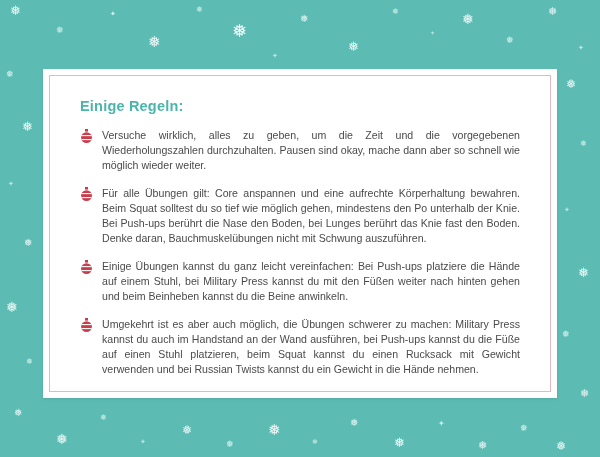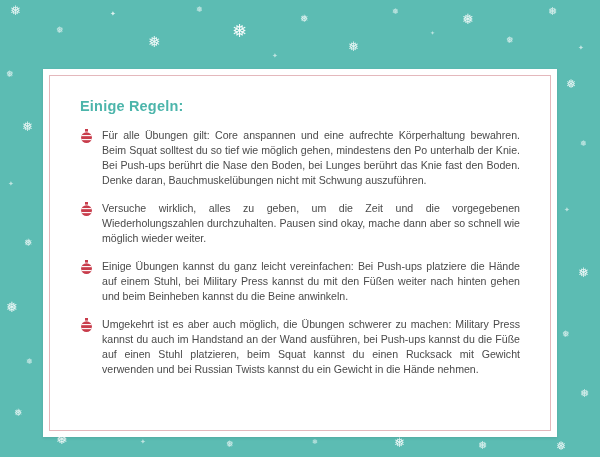--- a/index.html
+++ b/index.html
@@ -29,21 +29,21 @@
     position: absolute;
     color: #ffffff;
     line-height: 1;
     user-select: none;
   }
   .card {
     position: absolute;
     left: 43px;
     top: 69px;
     width: 514px;
-    height: 368px;
+    height: 329px;
     background: #ffffff;
     box-shadow: 0 1px 3px rgba(0,0,0,0.10);
   }
   .card-inner {
     position: absolute;
     left: 6px;
     top: 6px;
     right: 6px;
     bottom: 6px;
     border: 1px solid #e4b8bc;
@@ -144,33 +144,33 @@
       <ul class="rules">
         <li class="rule">
           <span class="bauble">
             <svg viewBox="0 0 13 15" width="13" height="15" aria-hidden="true">
               <rect x="5" y="0" width="3" height="2.6" fill="#c83c4b"></rect>
               <circle cx="6.5" cy="8.6" r="5.4" fill="#c83c4b"></circle>
               <path d="M1.4 6.6 H11.6" stroke="#ffffff" stroke-width="1.1" fill="none"></path>
               <path d="M1.4 10.6 H11.6" stroke="#ffffff" stroke-width="1.1" fill="none"></path>
             </svg>
           </span>
-          <span>Für alle Übungen gilt: Core anspannen und eine aufrechte Körperhaltung bewahren. Beim Squat solltest du so tief wie möglich gehen, mindestens den Po unterhalb der Knie. Bei Push-ups berührt die Nase den Boden, bei Lunges berührt das Knie fast den Boden. Denke daran, Bauchmuskelübungen nicht mit Schwung auszuführen.</span>
+          <span>Versuche wirklich, alles zu geben, um die Zeit und die vorgegebenen Wiederholungszahlen durchzuhalten. Pausen sind okay, mache dann aber so schnell wie möglich wieder weiter.</span>
         </li>
 
         <li class="rule">
           <span class="bauble">
             <svg viewBox="0 0 13 15" width="13" height="15" aria-hidden="true">
               <rect x="5" y="0" width="3" height="2.6" fill="#c83c4b"></rect>
               <circle cx="6.5" cy="8.6" r="5.4" fill="#c83c4b"></circle>
               <path d="M1.4 6.6 H11.6" stroke="#ffffff" stroke-width="1.1" fill="none"></path>
               <path d="M1.4 10.6 H11.6" stroke="#ffffff" stroke-width="1.1" fill="none"></path>
             </svg>
           </span>
-          <span>Versuche wirklich, alles zu geben, um die Zeit und die vorgegebenen Wiederholungszahlen durchzuhalten. Pausen sind okay, mache dann aber so schnell wie möglich wieder weiter.</span>
+          <span>Für alle Übungen gilt: Core anspannen und eine aufrechte Körperhaltung bewahren. Beim Squat solltest du so tief wie möglich gehen, mindestens den Po unterhalb der Knie. Bei Push-ups berührt die Nase den Boden, bei Lunges berührt das Knie fast den Boden. Denke daran, Bauchmuskelübungen nicht mit Schwung auszuführen.</span>
         </li>
 
         <li class="rule">
           <span class="bauble">
             <svg viewBox="0 0 13 15" width="13" height="15" aria-hidden="true">
               <rect x="5" y="0" width="3" height="2.6" fill="#c83c4b"></rect>
               <circle cx="6.5" cy="8.6" r="5.4" fill="#c83c4b"></circle>
               <path d="M1.4 6.6 H11.6" stroke="#ffffff" stroke-width="1.1" fill="none"></path>
               <path d="M1.4 10.6 H11.6" stroke="#ffffff" stroke-width="1.1" fill="none"></path>
             </svg>

